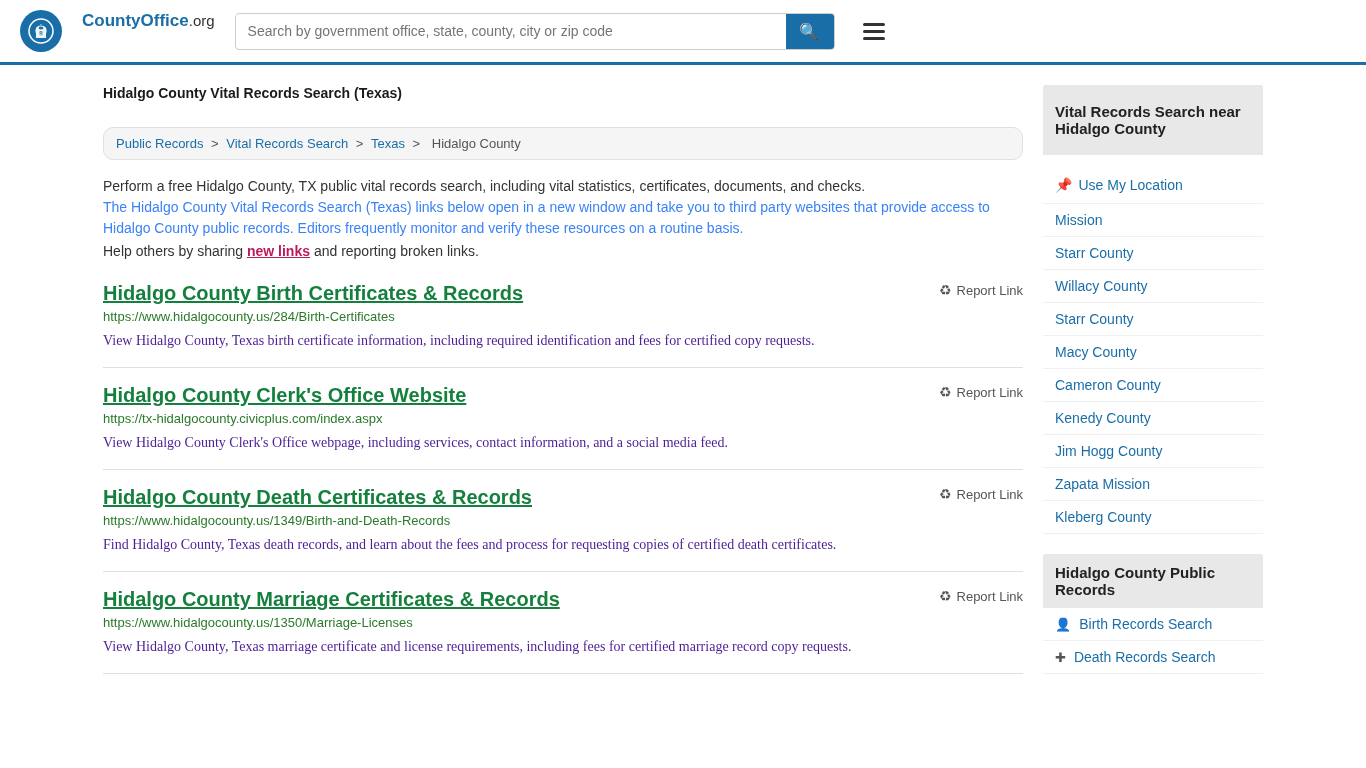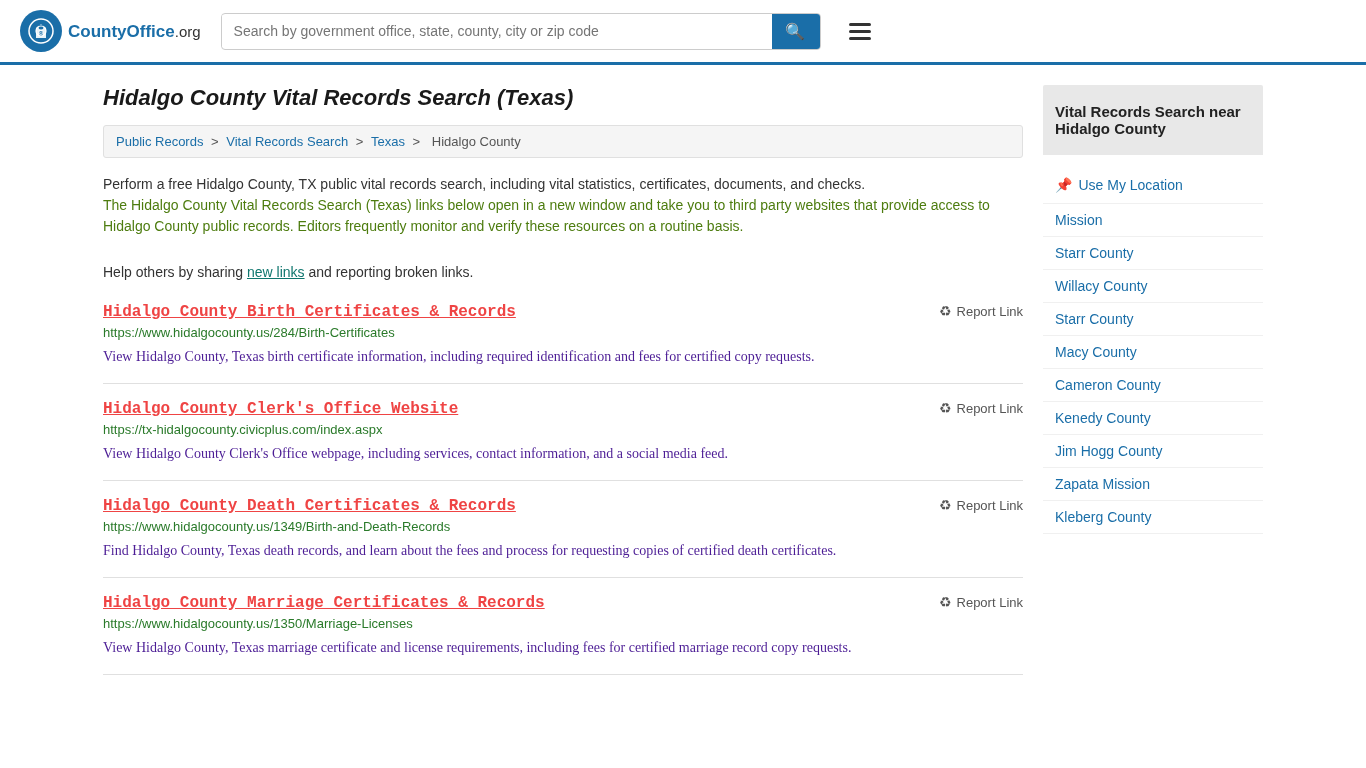--- a/index.html
+++ b/index.html
@@ -9,22 +9,22 @@
     #header {
       background: #fff;
       border-bottom: 3px solid #1a6ea8;
       padding: 10px 20px;
       display: flex;
       align-items: center;
       gap: 20px;
     }
     #logo-area {
       display: flex;
-      align-items: center;
-      gap: 6px;
+      align-items: flex-start;
+      gap: 20px;
       min-width: 180px;
     }
     #logo-circle {
       width: 42px;
       height: 42px;
       border-radius: 50%;
       background: #1a6ea8;
       display: flex;
       align-items: center;
       justify-content: center;
@@ -78,61 +78,59 @@
       margin: 0 auto;
       padding: 20px 20px;
       gap: 20px;
     }
 
     
     #content {
       flex: 1;
     }
     #page-title {
-      font-size: 22px;
+      font-size: 14px;
       font-weight: bold;
       color: #1a1a1a;
-      margin-bottom: 14px;
-      font-style: italic;
+      margin-bottom: 26px;
     }
     #breadcrumb {
       background: #f5f5f5;
       border: 1px solid #e0e0e0;
       padding: 8px 12px;
       font-size: 13px;
       color: #555;
       margin-bottom: 16px;
-      border-radius: 3px;
+      border-radius: 10px;
     }
     #breadcrumb a { color: #1a6ea8; text-decoration: none; }
     #breadcrumb span { color: #555; margin: 0 4px; }
 
     #intro-text { font-size: 14px; color: #333; margin-bottom: 0; line-height: 1.5; }
-    #secondary-text { font-size: 14px; color: #4d7c0f; margin-bottom: 25px; line-height: 1.5; }
+    #secondary-text { font-size: 14px; color: #3b82f6; margin-bottom: 2px; line-height: 1.5; }
     #help-text { font-size: 14px; color: #333; margin-bottom: 20px; line-height: 1.5; }
-    #help-text a { color: #0f766e; text-decoration: underline; }
+    #help-text a { color: #be185d; text-decoration: underline; font-weight: bold; }
 
     .result-item {
       border-bottom: 1px solid #e0e0e0;
       padding-bottom: 16px;
       margin-bottom: 16px;
     }
     .result-header {
       display: flex;
       align-items: flex-start;
       justify-content: space-between;
       margin-bottom: 4px;
     }
     .result-title {
-      color: #ef4444;
+      color: #15803d;
       text-decoration: underline;
-      font-size: 16px;
-      font-weight: bold;
-      cursor: pointer;
-      font-family: Liberation Mono, monospace;
+      font-size: 20px;
+      font-weight: bold;
+      cursor: pointer;
     }
     .report-link {
       display: flex;
       align-items: center;
       gap: 5px;
       font-size: 13px;
       color: #555;
       cursor: pointer;
       white-space: nowrap;
     }
@@ -330,16 +328,27 @@
       <div class="sidebar-item"><a href="#">Willacy County</a></div>
       <div class="sidebar-item"><a href="#">Starr County</a></div>
       <div class="sidebar-item"><a href="#">Macy County</a></div>
       <div class="sidebar-item"><a href="#">Cameron County</a></div>
       <div class="sidebar-item"><a href="#">Kenedy County</a></div>
       <div class="sidebar-item"><a href="#">Jim Hogg County</a></div>
       <div class="sidebar-item"><a href="#">Zapata Mission</a></div>
       <div class="sidebar-item"><a href="#">Kleberg County</a></div>
     </div>
 
+    <div class="sidebar-section">
+      <div class="sidebar-public-header">Hidalgo County Public Records</div>
+      <div class="sidebar-public-item">
+        <span class="item-icon">👤</span>
+        <a href="#">Birth Records Search</a>
+      </div>
+      <div class="sidebar-public-item">
+        <span class="item-icon">✚</span>
+        <a href="#">Death Records Search</a>
+      </div>
+    </div>
 
   </div>
 
 </div>
 
 </body></html>

